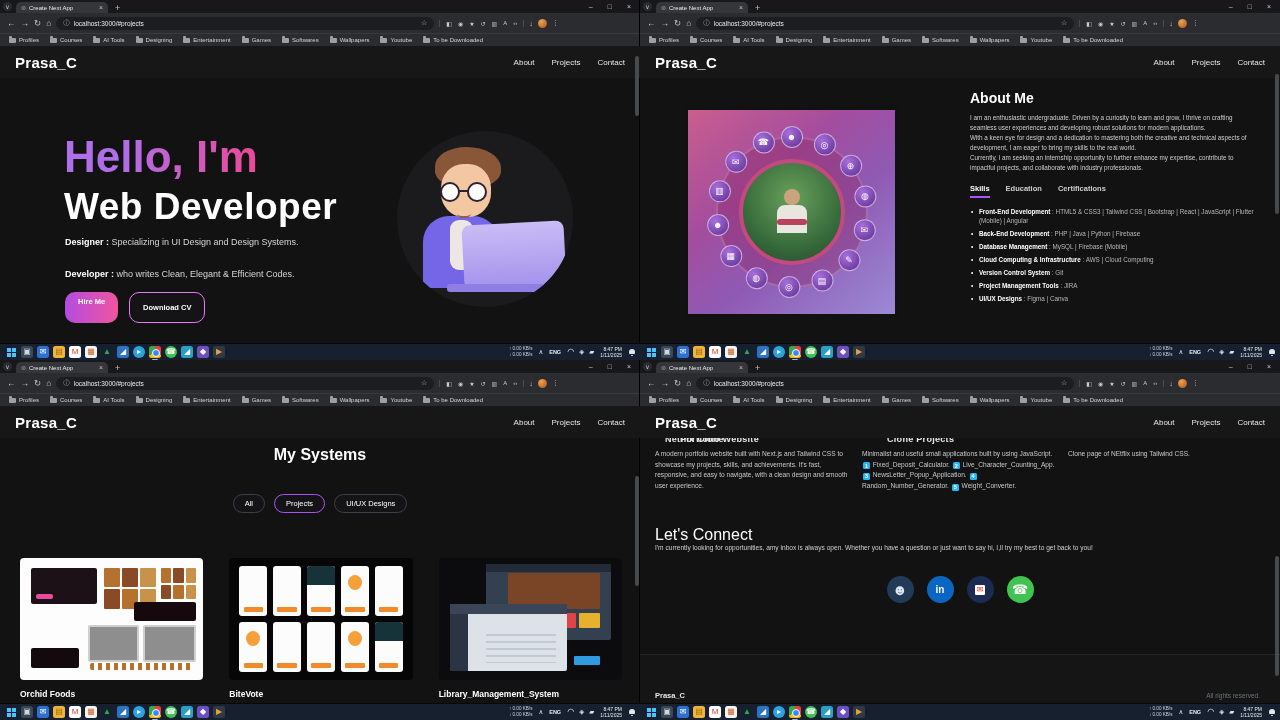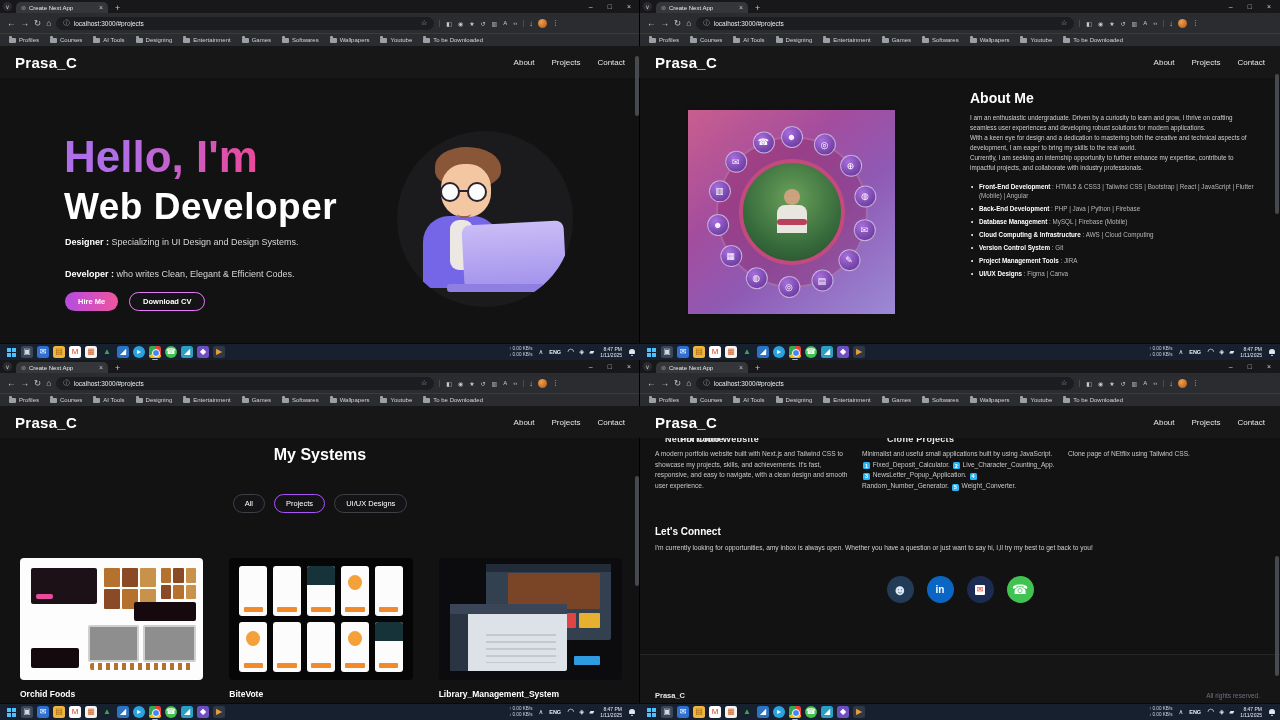--- a/index.html
+++ b/index.html
@@ -62,21 +62,21 @@
   .av-base{position:absolute;left:50px;top:153px;width:114px;height:8px;background:#8f7fe2;border-radius:3px;}
   .hello{position:absolute;left:64px;top:54px;font-size:44px;font-weight:800;
     background:linear-gradient(90deg,#b06ee8 30%,#ec4899);-webkit-background-clip:text;background-clip:text;color:transparent;}
   .role{position:absolute;left:64px;top:108px;font-size:37px;font-weight:800;color:#fff;letter-spacing:.5px;}
   .hline{position:absolute;left:65px;font-size:9px;color:#d6d6d6;}
   .hline b{color:#fff;}
   .hl1{top:159px}.hl2{top:191px}
   .hbtns{position:absolute;left:65px;top:214px;display:flex;gap:11px;}
   .btn-hire{padding:5px 13px;font-size:7.5px;font-weight:bold;color:#fff;border-radius:10px;
     background:linear-gradient(90deg,#b44ce0,#f0559e);}
-  .btn-cv{padding:4px 13px;font-size:7.5px;font-weight:bold;color:#fff;border-radius:10px;
+  .btn-cv{padding:10px 13px;font-size:7.5px;font-weight:bold;color:#fff;border-radius:10px;
     border:1.5px solid #e879f9;background:#141416;}
   
   .about-img{position:absolute;left:44px;top:28px;width:215px;height:212px;border-radius:4px;overflow:hidden;
     background:linear-gradient(140deg,#c95e8e 0%,#a34d9e 35%,#8f5ab4 60%,#9b8ad6 100%);border:4px solid #111;}
   .ring{position:absolute;left:50%;top:50%;width:152px;height:152px;margin:-76px 0 0 -76px;border-radius:50%;
     background:rgba(140,40,100,.38);border:2px solid rgba(255,255,255,.18);}
   .photo{position:absolute;left:50%;top:50%;width:106px;height:106px;margin:-53px 0 0 -53px;border-radius:50%;
     border:4px solid #c24a7e;background:radial-gradient(circle at 50% 35%,#69a05a,#35683a 65%,#27482d);overflow:hidden;}
   .p-head{position:absolute;left:50%;top:26px;width:16px;height:16px;margin-left:-8px;border-radius:50%;background:#caa27e;}
   .p-body{position:absolute;left:50%;top:42px;width:30px;height:28px;margin-left:-15px;border-radius:8px 8px 0 0;background:#e9e6df;}
@@ -158,21 +158,21 @@
     repeating-linear-gradient(180deg,#c3c9d2 0 2px,#dde2e8 2px 7px);}
   .lw-btn{position:absolute;left:74%;top:80%;width:14%;height:8%;background:#2f9be0;border-radius:1px;}
   
   .clip-titles{position:absolute;left:0;right:0;top:0;height:6px;overflow:hidden;margin-left:25px;}
   .clip-titles b{position:absolute;top:-4px;font-size:9px;color:#e8e8e8;letter-spacing:.3px;}
   .ct1{left:15px}.ct2{left:222px}.ct3:  ;.ct3{left:428px}
   .pcol{position:absolute;top:11px;font-size:6.6px;line-height:1.6;color:#c9c9c9;}
   .pc1{left:15px;width:200px;}.pc2{left:222px;width:200px;}.pc3{left:428px;width:195px;}
   .keycap{display:inline-flex;align-items:center;justify-content:center;width:7px;height:7px;border-radius:1.5px;
     background:#29b6f6;color:#fff;font-size:5.5px;font-weight:bold;margin:0 1px;vertical-align:-1px;}
-  .lc-title{position:absolute;left:15px;top:88px;font-size:10px;font-weight:700;color:#fff;}
+  .lc-title{position:absolute;left:15px;top:88px;font-size:16px;font-weight:400;color:#fff;}
   .lc-text{position:absolute;left:15px;right:20px;top:106px;font-size:6.6px;color:#d0d0d0;}
   .socials{position:absolute;left:0;right:0;top:138px;display:flex;justify-content:center;gap:13px;}
   .socials .ic{width:27px;height:27px;border-radius:50%;display:flex;align-items:center;justify-content:center;}
   .s-gh{background:#223c58;}
   .s-gh .gly{font-size:15px;color:#dce8f5;}
   .s-li{background:#0a66c2;}
   .s-li .gly{font-size:10px;font-weight:bold;color:#fff;}
   .s-gm{background:#1b2b52;}
   .s-gm .gly{font-size:8px;color:#d93a2b;background:#fff;padding:1px 2px;border-radius:1px;line-height:1;}
   .s-wa{background:#40c351;}
@@ -558,20 +558,25 @@
               </div>
             <div class="photo">
               <div class="p-head"></div>
               <div class="p-body"></div>
               <div class="p-arm"></div>
             </div>
           </div>
           <div class="about-col">
             <div class="about-title">About Me</div>
             <div class="about-p"><span>I am an enthusiastic undergraduate. Driven by a curiosity to learn and grow, I thrive on crafting seamless user experiences and developing robust solutions for modern applications.</span><br><span>With a keen eye for design and a dedication to mastering both the creative and technical aspects of development, I am eager to bring my skills to the real world.</span><br><span>Currently, I am seeking an internship opportunity to further enhance my expertise, contribute to impactful projects, and collaborate with industry professionals.</span></div>
+            <div class="about-tabs">
+              <span class="atab active">Skills</span>
+              <span class="atab">Education</span>
+              <span class="atab">Certifications</span>
+            </div>
             <ul class="skills">
               <li><b>Front-End Development</b><span> : HTML5 &amp; CSS3 | Tailwind CSS | Bootstrap | React | JavaScript | Flutter (Mobile) | Angular</span></li>
               <li><b>Back-End Development</b><span> : PHP | Java | Python | Firebase</span></li>
               <li><b>Database Management</b><span> : MySQL | Firebase (Mobile)</span></li>
               <li><b>Cloud Computing &amp; Infrastructure</b><span> : AWS | Cloud Computing</span></li>
               <li><b>Version Control System</b><span> : Git</span></li>
               <li><b>Project Management Tools</b><span> : JIRA</span></li>
               <li><b>UI/UX Designs</b><span> : Figma | Canva</span></li>
             </ul>
           </div>

